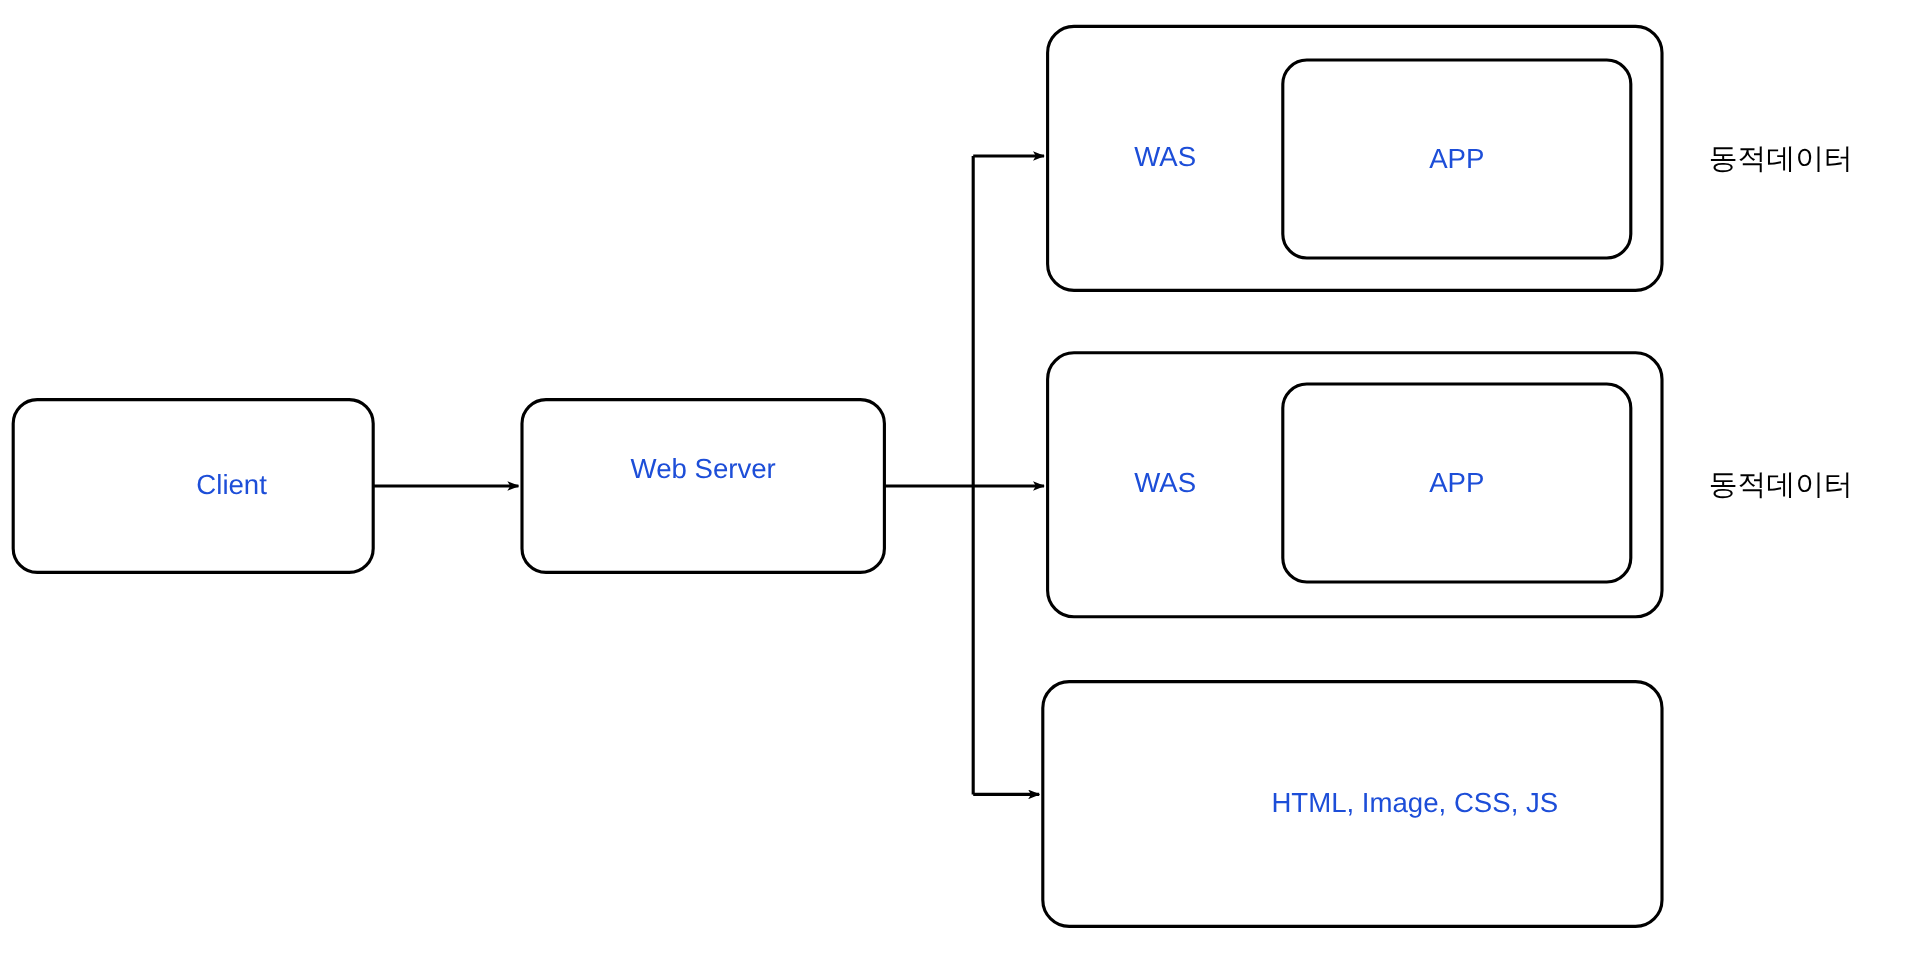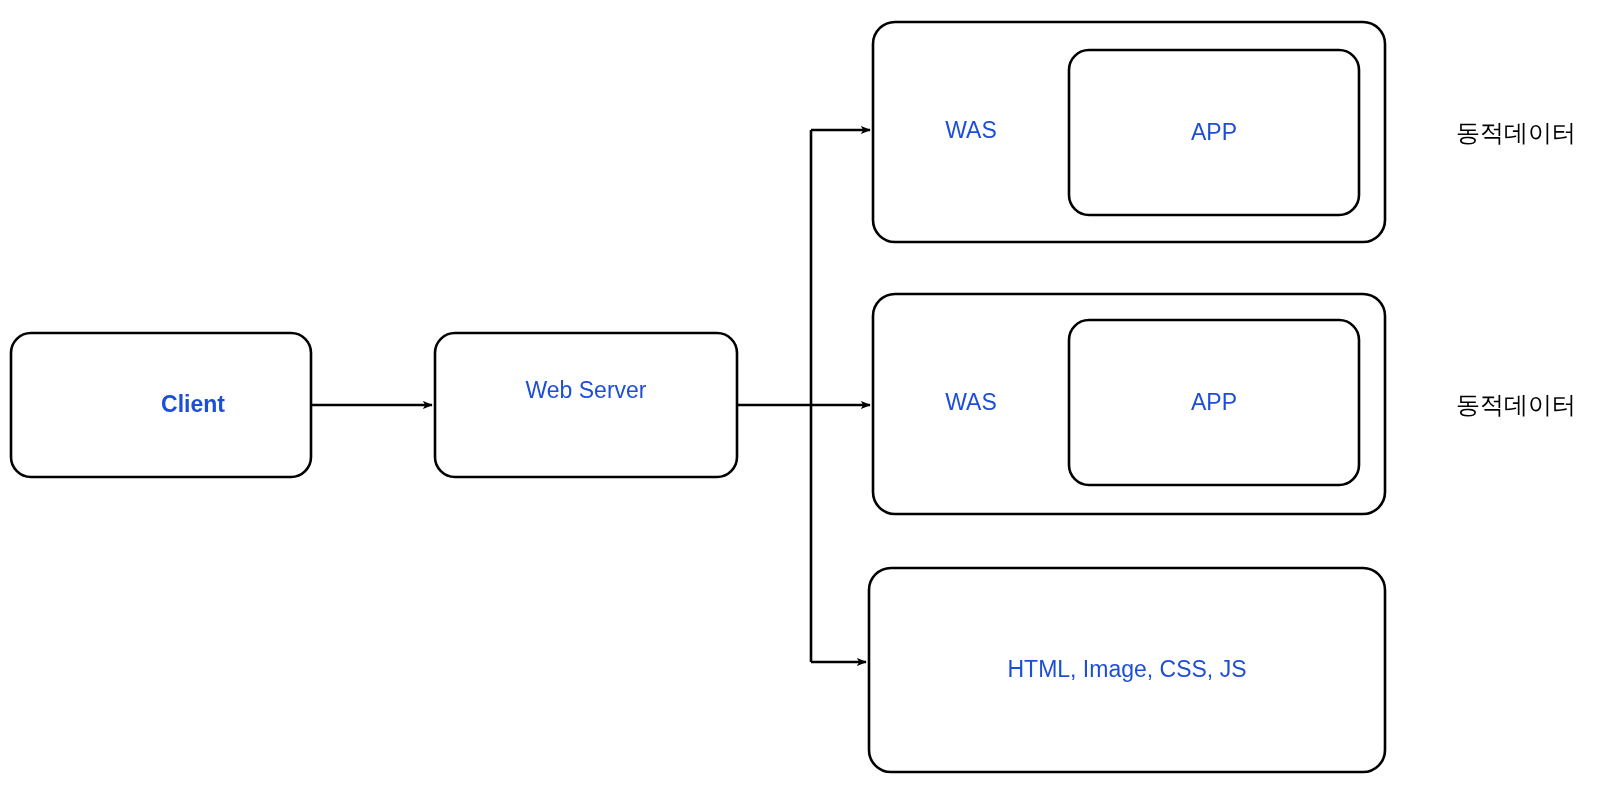--- a/index.html
+++ b/index.html
@@ -39,21 +39,20 @@
     pointer-events: none;
   }
   .side-label {
     position: absolute;
     display: flex;
     align-items: center;
     font-size: 24px;
     line-height: 1.25;
     color: #000000;
     white-space: nowrap;
-    margin-left: 32px;
   }
 </style>
 </head>
 <body>
 
 <div id="diagram-canvas">
 
   <svg id="diagram-svg" viewBox="0 0 1598 796" xmlns="http://www.w3.org/2000/svg">
     <defs>
       <marker id="arrowhead" markerWidth="10" markerHeight="8" refX="9.2" refY="4" orient="auto" markerUnits="userSpaceOnUse">
@@ -81,32 +80,32 @@
 
     <line x1="811" y1="130" x2="811" y2="662" stroke="#000000" stroke-width="2.6"></line>
 
     <line x1="811" y1="130" x2="870" y2="130" stroke="#000000" stroke-width="2.6" marker-end="url(#arrowhead)"></line>
 
     <line x1="811" y1="405" x2="870" y2="405" stroke="#000000" stroke-width="2.6" marker-end="url(#arrowhead)"></line>
 
     <line x1="811" y1="662" x2="866" y2="662" stroke="#000000" stroke-width="2.6" marker-end="url(#arrowhead)"></line>
   </svg>
 
-  <div class="node-label" style="left:11px; top:333px; width:364px; height:144px;font-weight:bold;">Client</div>
+  <div class="node-label" style="left:11px; top:333px; width:364px; height:144px;">Client</div>
 
   <div class="node-label" style="left:435px; top:319px; width:302px; height:144px;">Web Server</div>
 
   <div class="node-label" style="left:873px; top:106px; width:196px; height:50px;">WAS</div>
 
   <div class="node-label" style="left:1069px; top:50px; width:290px; height:165px;">APP</div>
 
   <div class="node-label" style="left:873px; top:378px; width:196px; height:50px;">WAS</div>
 
   <div class="node-label" style="left:1069px; top:320px; width:290px; height:165px;">APP</div>
 
-  <div class="node-label" style="left:869px; top:568px; width:516px; height:204px;">HTML, Image, CSS, JS</div>
+  <div class="node-label" style="left:921px; top:568px; width:516px; height:204px;">HTML, Image, CSS, JS</div>
 
   <div class="side-label" style="left:1424px; top:108px; height:50px;">동적데이터</div>
 
   <div class="side-label" style="left:1424px; top:380px; height:50px;">동적데이터</div>
 
 
 </div>
 
 </body></html>

